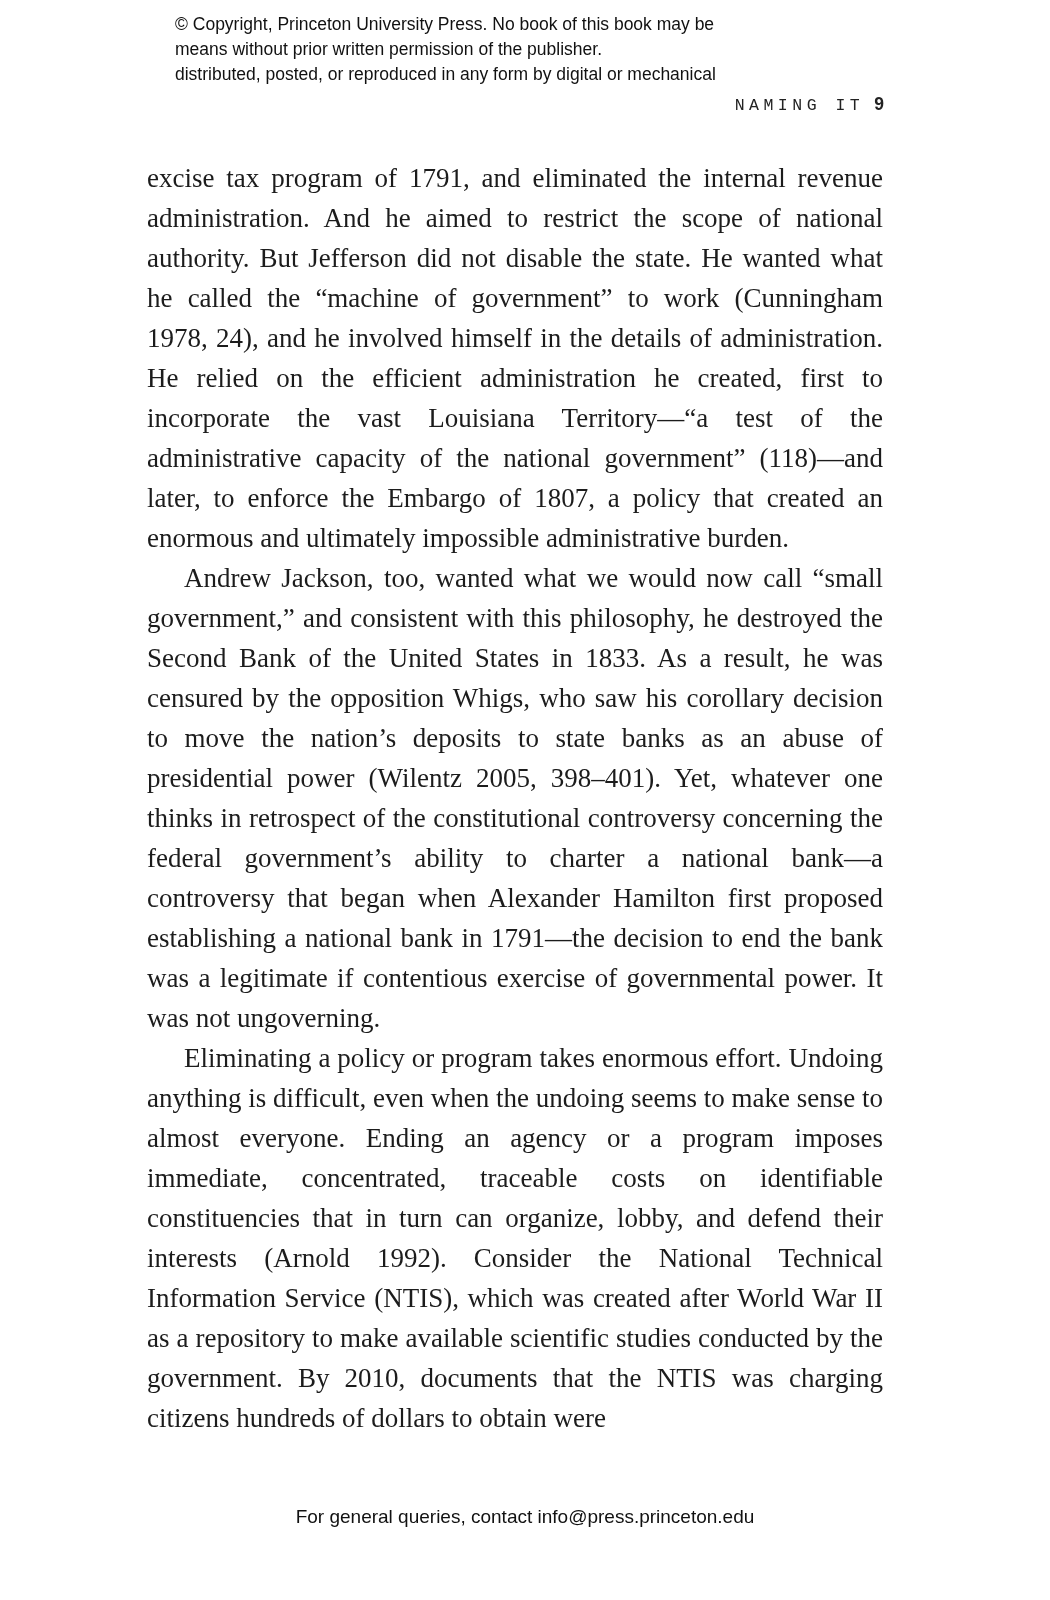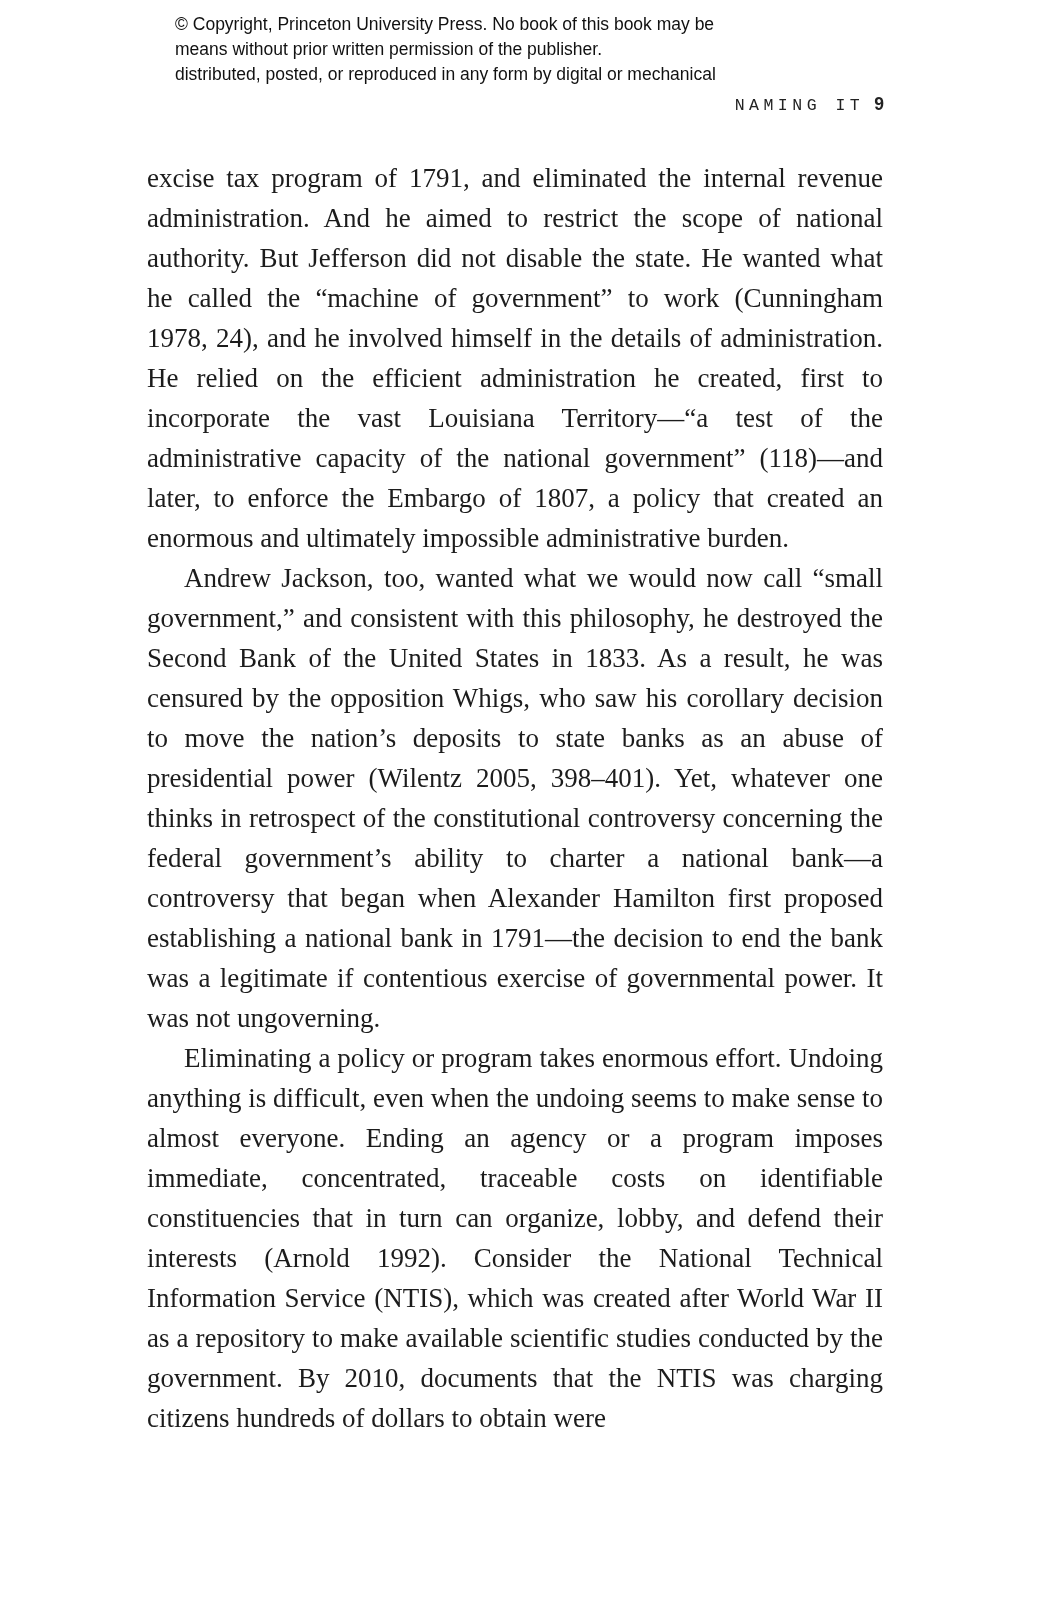--- a/index.html
+++ b/index.html
@@ -88,14 +88,15 @@
     <span class="head-title">NAMING IT</span>
     <span class="head-pagenum">9</span>
   </div>
 
   <div class="body-text">
     <p>excise tax program of 1791, and eliminated the internal revenue administration. And he aimed to restrict the scope of national authority. But Jefferson did not disable the state. He wanted what he called the “machine of government” to work (Cunningham 1978, 24), and he involved himself in the details of administration. He relied on the efficient administration he created, first to incorporate the vast Louisiana Territory—“a test of the administrative capacity of the national government” (118)—and later, to enforce the Embargo of 1807, a policy that created an enormous and ultimately impossible administrative burden.</p>
     <p class="indent">Andrew Jackson, too, wanted what we would now call “small government,” and consistent with this philosophy, he destroyed the Second Bank of the United States in 1833. As a result, he was censured by the opposition Whigs, who saw his corollary decision to move the nation’s deposits to state banks as an abuse of presidential power (Wilentz 2005, 398–401). Yet, whatever one thinks in retrospect of the constitutional controversy concerning the federal government’s ability to charter a national bank—a controversy that began when Alexander Hamilton first proposed establishing a national bank in 1791—the decision to end the bank was a legitimate if contentious exercise of governmental power. It was not ungoverning.</p>
     <p class="indent">Eliminating a policy or program takes enormous effort. Undoing anything is difficult, even when the undoing seems to make sense to almost everyone. Ending an agency or a program imposes immediate, concentrated, traceable costs on identifiable constituencies that in turn can organize, lobby, and defend their interests (Arnold 1992). Consider the National Technical Information Service (NTIS), which was created after World War II as a repository to make available scientific studies conducted by the government. By 2010, documents that the NTIS was charging citizens hundreds of dollars to obtain were</p>
   </div>
 
+  <div class="footer">For general queries, contact info@press.princeton.edu</div>
 
 </div>
 
 </body></html>

